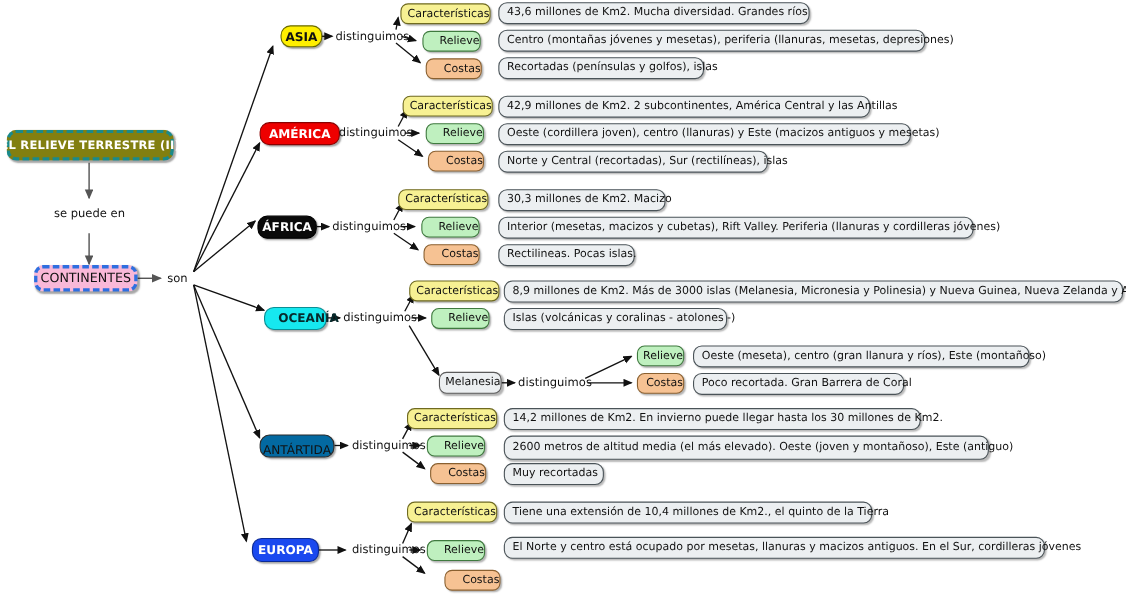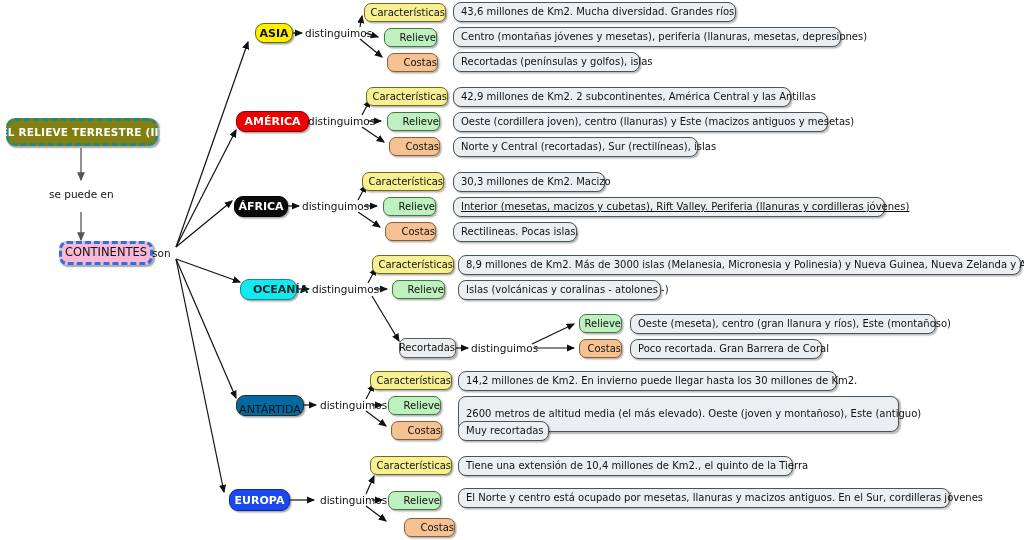--- a/index.html
+++ b/index.html
@@ -33,21 +33,20 @@
     box-shadow:1.5px 1.5px 1.5px rgba(0,0,0,.35);
   }
   
   .n-continentes{
     background:#f9b8d8;
     border:3px dashed #2f6fe0;
     border-radius:8px;
     color:#111;
     font-size:11.5px;
     box-shadow:1.5px 1.5px 1.5px rgba(0,0,0,.35);
-    margin-left:28px;
   }
 
   
   .chip{
     border-radius:9px;
     font-size:11px;
     box-shadow:1.5px 1.5px 1.5px rgba(0,0,0,.35);
   }
   .c-asia{background:#ffef00;border:1.6px solid #6a6a00;color:#111;font-weight:bold;}
   .c-america{background:#ee0000;border:1.6px solid #8a0000;color:#ffffff;font-weight:bold;}
@@ -226,21 +225,21 @@
   <div class="node cat cat-caract" style="left:362px;top:172px;width:82px;height:19px;">
     <span>Características</span>
   </div>
   <div class="node desc" style="left:453px;top:172px;width:152px;height:20px;">
     <span>30,3 millones de Km2. Macizo</span>
   </div>
 
   <div class="node cat cat-relieve" style="left:383px;top:197px;width:53px;height:19px;">
     <span>Relieve</span>
   </div>
-  <div class="node desc" style="left:453px;top:197px;width:432px;height:20px;text-decoration:underline;">
+  <div class="node desc" style="left:453px;top:197px;width:432px;height:20px;">
     <span>Interior (mesetas, macizos y cubetas), Rift Valley. Periferia (llanuras y cordilleras jóvenes)</span>
   </div>
 
   <div class="node cat cat-costas" style="left:385px;top:222px;width:51px;height:19px;">
     <span>Costas</span>
   </div>
   <div class="node desc" style="left:453px;top:222px;width:124px;height:20px;">
     <span>Rectilineas. Pocas islas.</span>
   </div>
 
@@ -257,21 +256,21 @@
   </div>
 
   <div class="node cat cat-relieve" style="left:392px;top:280px;width:53px;height:19px;">
     <span>Relieve</span>
   </div>
   <div class="node desc" style="left:458px;top:280px;width:203px;height:20px;">
     <span>Islas (volcánicas y coralinas - atolones -)</span>
   </div>
 
   <div class="node cat cat-plain" style="left:399px;top:338px;width:57px;height:20px;">
-    <span>Recortadas</span>
+    <span>Melanesia</span>
   </div>
   <div class="elabel" style="left:471px;top:343px;">distinguimos</div>
 
   <div class="node cat cat-relieve" style="left:579px;top:314px;width:43px;height:19px;">
     <span>Relieve</span>
   </div>
   <div class="node desc" style="left:630px;top:314px;width:306px;height:20px;">
     <span>Oeste (meseta), centro (gran llanura y ríos), Este (montañoso)</span>
   </div>
 
@@ -290,21 +289,21 @@
   <div class="node cat cat-caract" style="left:370px;top:371px;width:82px;height:19px;">
     <span>Características</span>
   </div>
   <div class="node desc" style="left:458px;top:371px;width:379px;height:20px;">
     <span>14,2 millones de Km2. En invierno puede llegar hasta los 30 millones de Km2.</span>
   </div>
 
   <div class="node cat cat-relieve" style="left:388px;top:396px;width:53px;height:19px;">
     <span>Relieve</span>
   </div>
-  <div class="node desc" style="left:458px;top:396px;width:441px;height:36px;">
+  <div class="node desc" style="left:458px;top:396px;width:441px;height:22px;">
     <span>2600 metros de altitud media (el más elevado). Oeste (joven y montañoso), Este (antiguo)</span>
   </div>
 
   <div class="node cat cat-costas" style="left:391px;top:421px;width:51px;height:19px;">
     <span>Costas</span>
   </div>
   <div class="node desc" style="left:458px;top:421px;width:91px;height:20px;">
     <span>Muy recortadas</span>
   </div>
 

